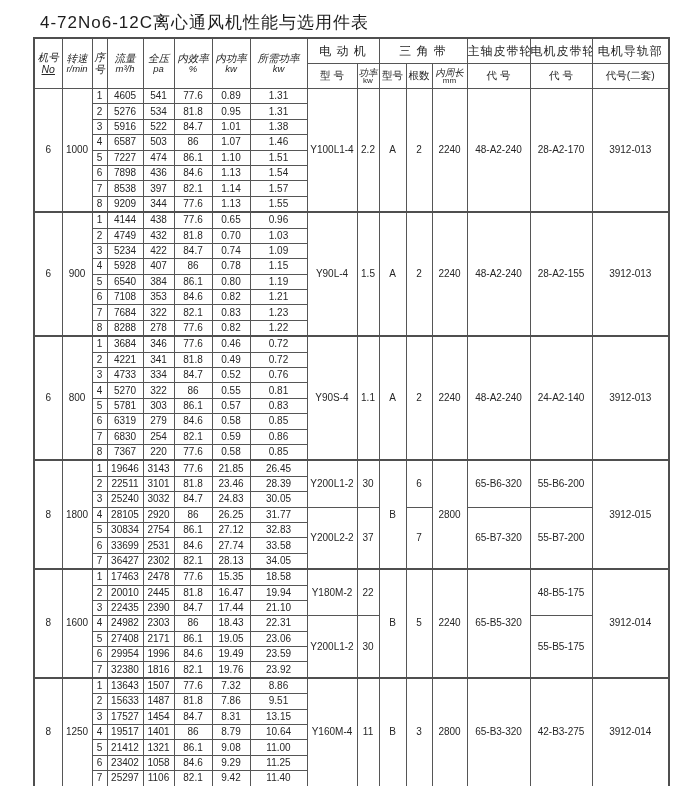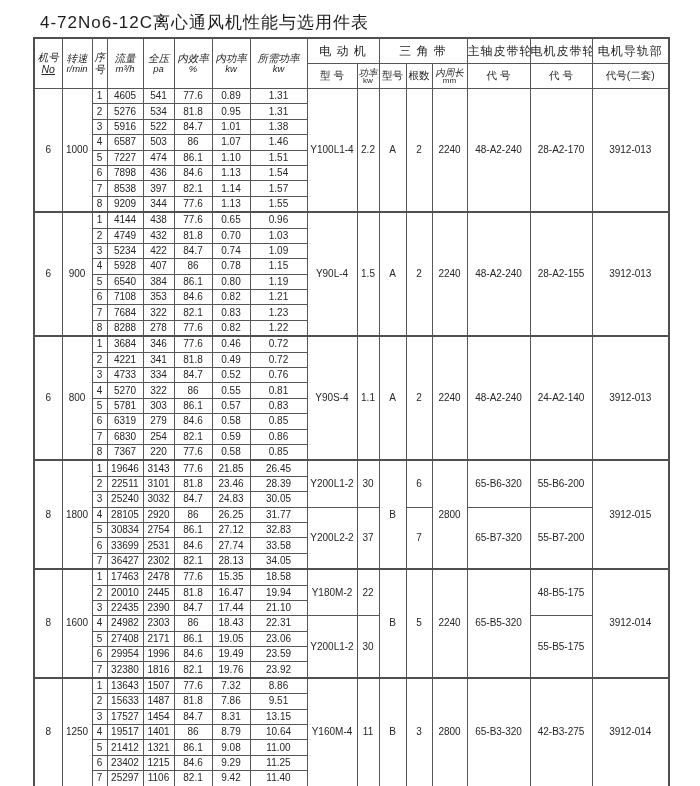--- a/index.html
+++ b/index.html
@@ -528,21 +528,21 @@
         <td>5</td>
         <td>21412</td>
         <td>1321</td>
         <td>86.1</td>
         <td>9.08</td>
         <td>11.00</td>
       </tr>
       <tr>
         <td>6</td>
         <td>23402</td>
-        <td>1215</td>
+        <td>1058</td>
         <td>84.6</td>
         <td>9.29</td>
         <td>11.25</td>
       </tr>
       <tr>
         <td>7</td>
         <td>25297</td>
         <td>1106</td>
         <td>82.1</td>
         <td>9.42</td>

